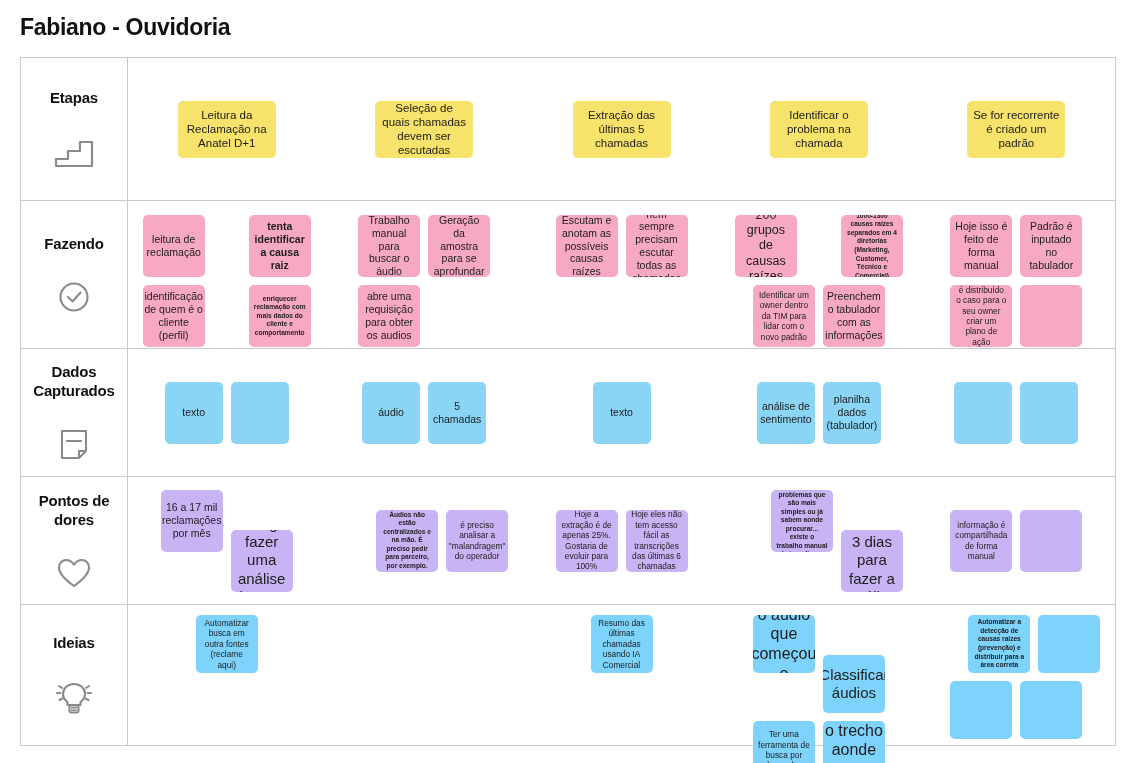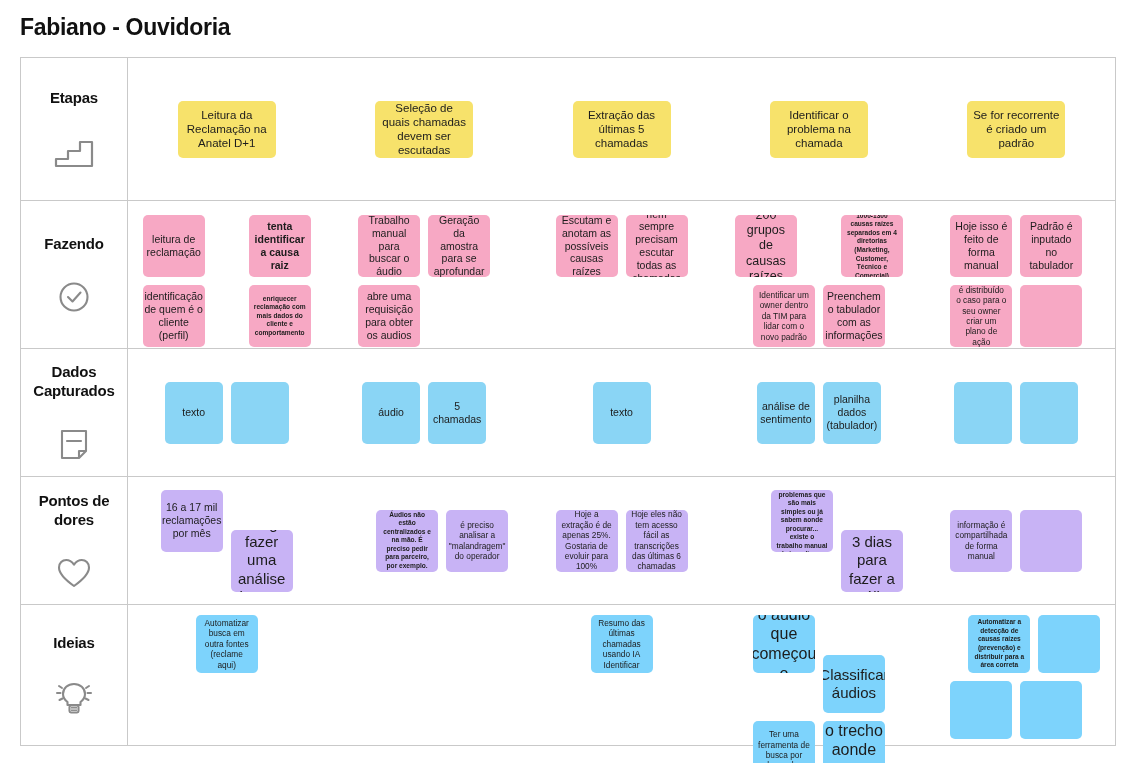--- a/index.html
+++ b/index.html
@@ -251,21 +251,21 @@
               <line x1="31.5" y1="18.5" x2="34.5" y2="20" stroke="#8a8a8a" stroke-width="2" stroke-linecap="round"></line>
             </svg>
           </span>
         </div>
         <div class="lanes">
           <div class="lane lane-ideias">
             <div class="note n-ideia c-green t-small">Automatizar busca em outra fontes (reclame aqui)</div>
           </div>
           <div class="lane lane-ideias"></div>
           <div class="lane lane-ideias">
-            <div class="note n-ideia c-green t-small">Resumo das últimas chamadas usando IA Identificar</div>
+            <div class="note n-ideia c-green t-small">Resumo das últimas chamadas usando IA Comercial</div>
           </div>
           <div class="lane lane-ideias">
             <div class="note n-ideia c-green">Detectar o áudio que começou o problema</div>
             <div class="note n-ideia c-green t-med">Classificar áudios</div>
             <div class="note n-ideia c-green t-small">Ter uma ferramenta de busca por palavra chave</div>
             <div class="note n-ideia c-green">Identificar o trecho aonde está a palavra</div>
             <div class="note n-ideia c-green t-tiny t-bold">Interface para visualizar as transcrições separadas entre cliente e atendente</div>
             <div class="note n-ideia c-green t-overflow">Análise de sentimento do áudio selecionado</div>
           </div>
           <div class="lane lane-ideias">

